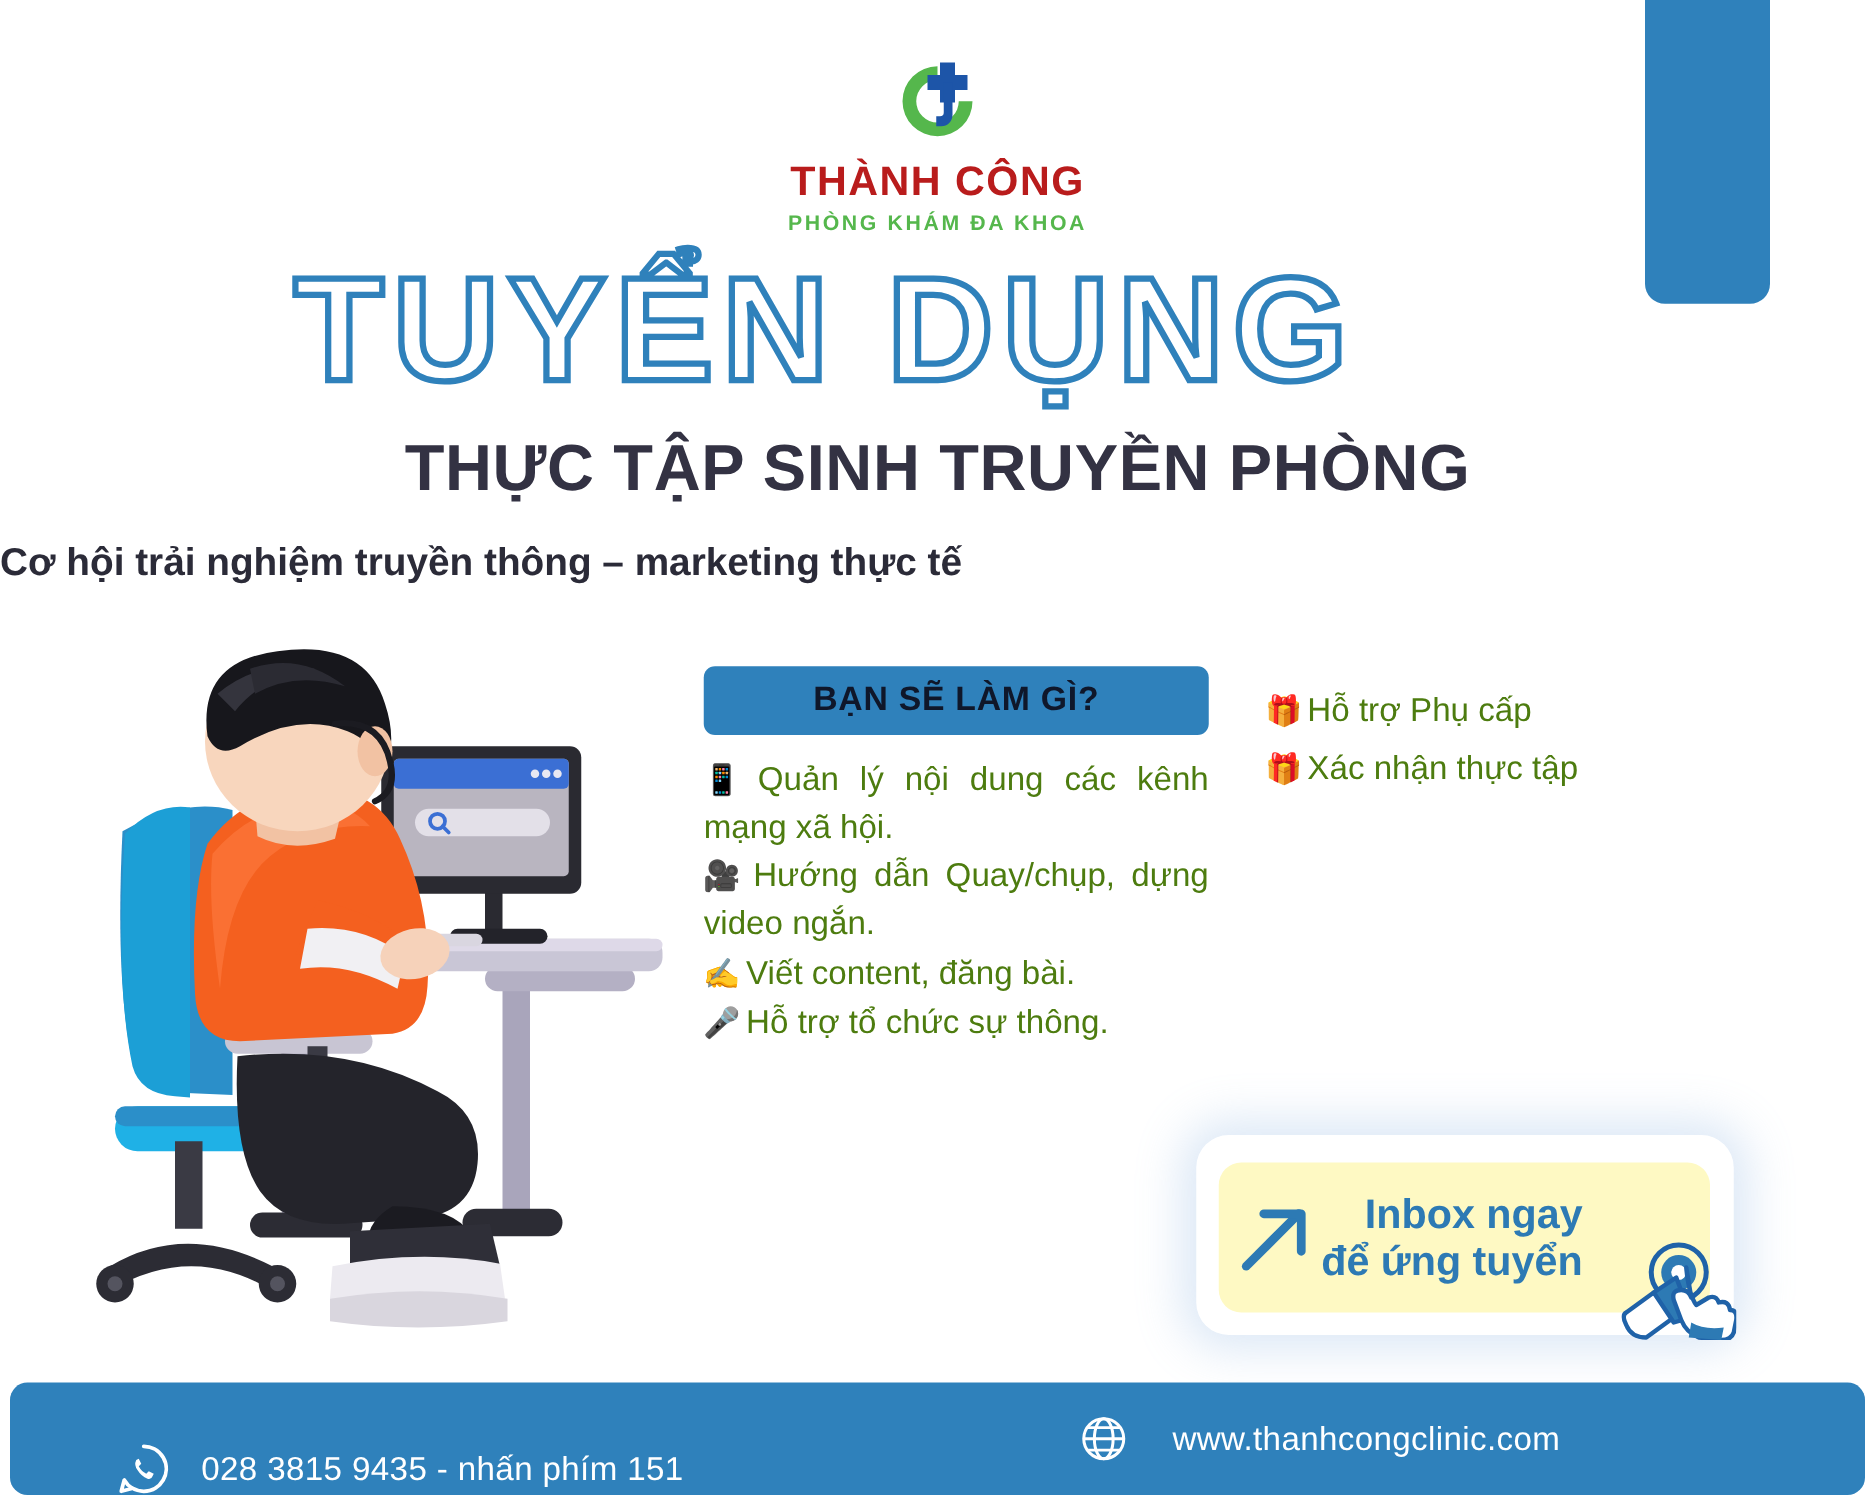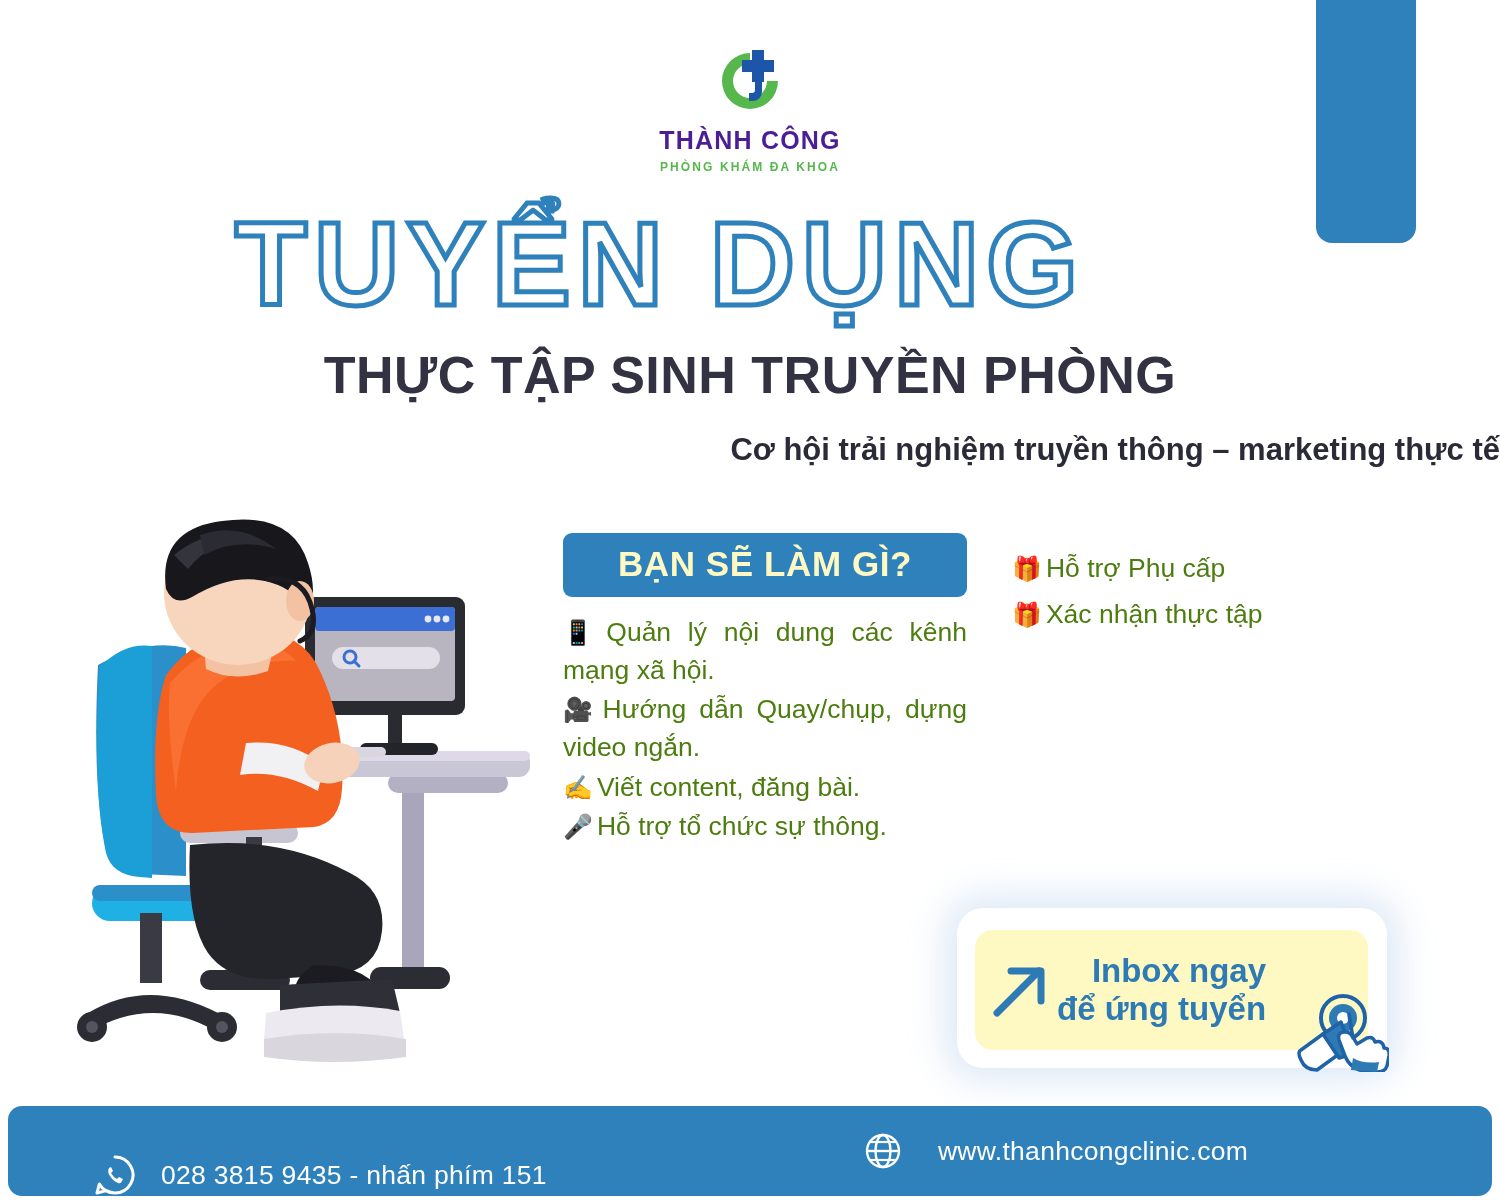--- a/index.html
+++ b/index.html
@@ -26,26 +26,26 @@
   }
 
   
   .logo-wrap{
     position:absolute;
     left:0; top:38px; width:1500px;
     display:flex; flex-direction:column; align-items:center;
   }
   .logo-mark{ width:78px; height:84px; display:block; }
   .logo-name{
-    font-size:25px; font-weight:700; color:#4c1d95;
+    font-size:33px; font-weight:700; color:#b91c1c;
     letter-spacing:1.2px; margin-top:4px;
     font-family:"Liberation Sans", sans-serif;
   }
   .logo-sub{
-    font-size:12px; font-weight:600; color:#55b74c;
+    font-size:17px; font-weight:600; color:#55b74c;
     letter-spacing:2.1px; margin-top:5px;
   }
 
   
   .headline-wrap{
     position:absolute; left:0; top:205px; width:1320px; text-align:center;
   }
   .headline{
     display:inline-block;
     font-size:118px;
@@ -56,34 +56,34 @@
     -webkit-text-stroke:5px #2f81bb;
     font-family:"Liberation Sans", sans-serif;
   }
 
   .subhead{
     position:absolute; left:0; top:345px; width:1500px; text-align:center;
     font-size:52px; font-weight:700; color:#333243;
     letter-spacing:0.5px;
   }
   .tagline{
-    position:absolute; left:0; top:432px; width:1500px; text-align:right;
+    position:absolute; left:0; top:432px; width:1500px; text-align:left;
     font-size:31px; font-weight:600; color:#2b2b38;
   }
 
   
   .col-left{ position:absolute; left:563px; top:533px; width:404px; }
   .col-right{ position:absolute; left:1012px; top:533px; width:400px; }
 
   .col-head{
     background:#2f81bb;
-    color:#fef9c3;
+    color:#0f172a;
     border-radius:9px;
     text-align:center;
-    font-size:35px;
+    font-size:27px;
     font-weight:700;
     letter-spacing:0.6px;
     padding:11px 20px 13px;
   }
   .col-head.left-head{ width:404px; }
   .col-head.right-head{ width:400px; }
 
   .bullets{ margin-top:17px; }
   .bullet{
     display:block;

